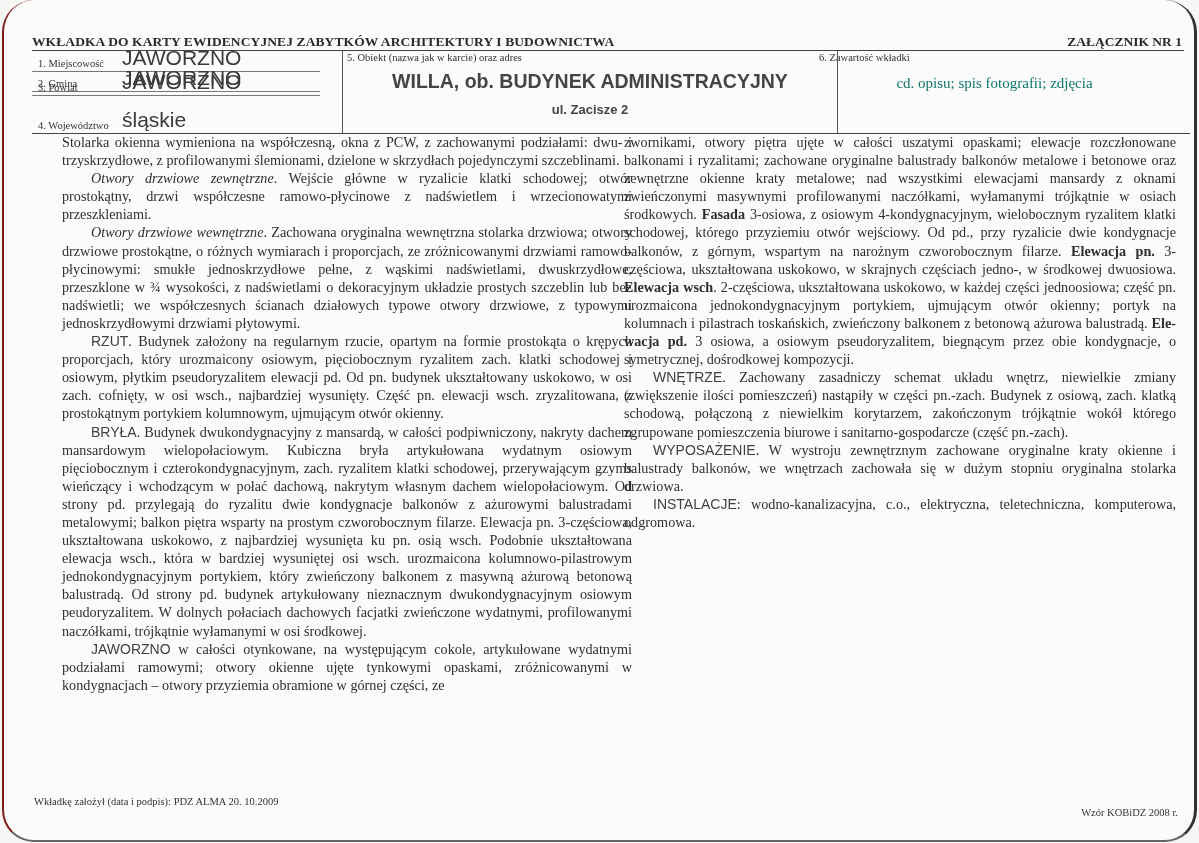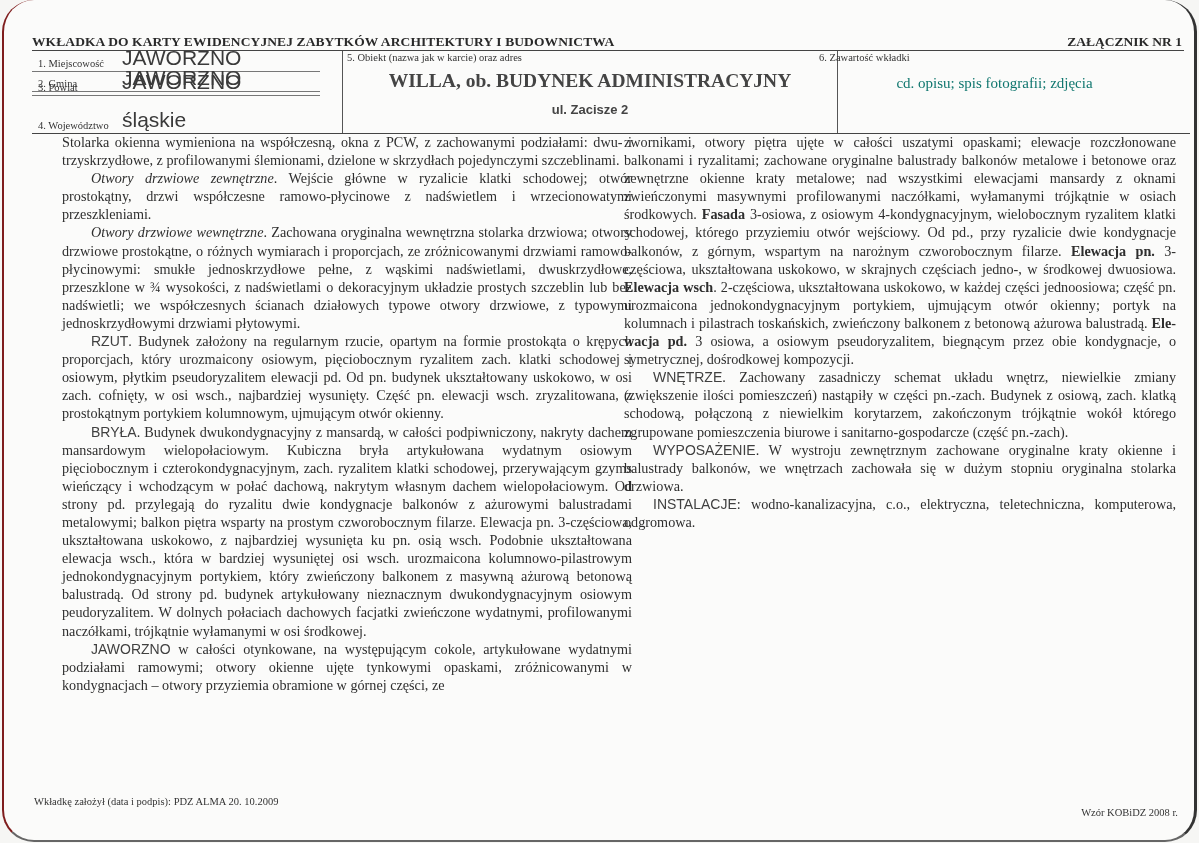--- a/index.html
+++ b/index.html
@@ -47,21 +47,21 @@
     position: absolute; left: 90px; bottom: 1px;
     font-family: "Liberation Sans", sans-serif; font-size: 21px; color: #3a3a3a;
   }
   .col-mid {
     position: absolute; left: 288px; top: 0; width: 494px; height: 82px;
     border-left: 1.5px solid #555; border-right: 1.5px solid #555; margin-left: 22px;
   }
   .col-mid .lbl { position: absolute; left: 4px; top: 1px; font-size: 10.5px; }
   .col-mid .name {
     position: absolute; left: 0; right: 0; top: 19px; text-align: center;
-    font-family: Liberation Serif, serif; font-weight: bold; font-size: 19.5px; color: #444;
+    font-family: Liberation Sans, sans-serif; font-weight: bold; font-size: 19.5px; color: #444;
   }
   .col-mid .addr {
     position: absolute; left: 0; right: 0; top: 51px; text-align: center;
     font-family: "Liberation Sans", sans-serif; font-weight: bold; font-size: 13px; color: #444;
   }
   .col-right { position: absolute; left: 783px; top: 0; right: 16px; height: 82px; }
   .col-right .lbl { position: absolute; left: 4px; top: 1px; font-size: 10.5px; }
   .col-right .val {
     position: absolute; left: 0; right: 0; top: 24px; text-align: center; font-size: 15px; color: #0f766e;
   }

